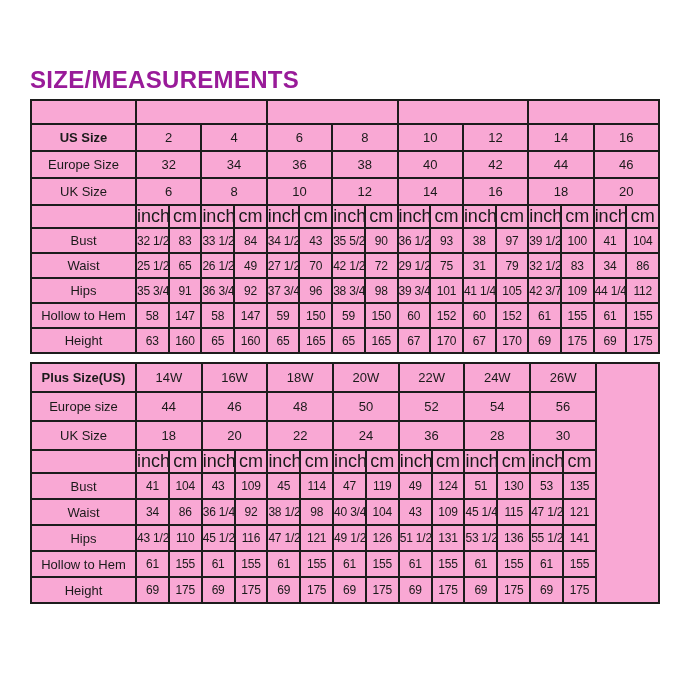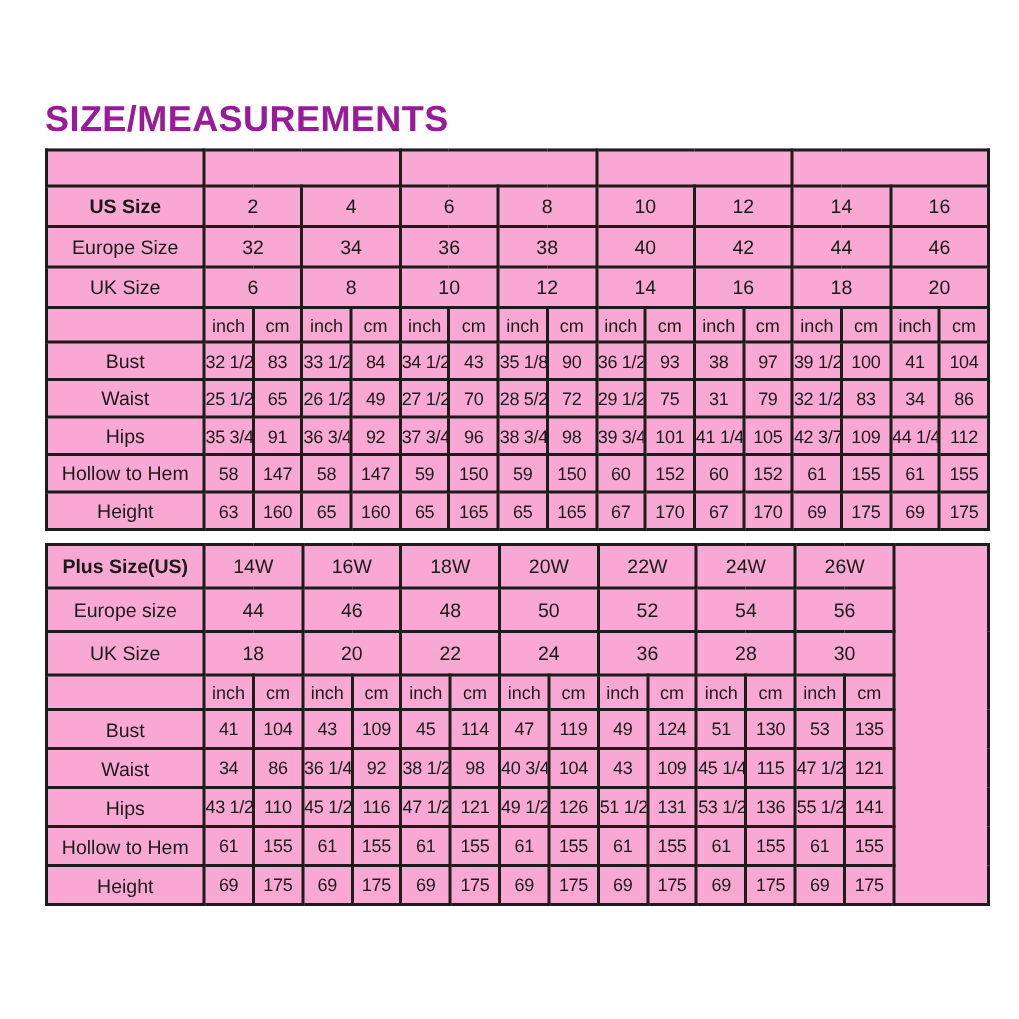--- a/index.html
+++ b/index.html
@@ -28,21 +28,21 @@
     border: 2px solid #1c1c1c;
     text-align: center;
     vertical-align: middle;
     padding: 0;
     font-size: 13px;
     white-space: nowrap;
     overflow: hidden;
   }
   tr.group-row td  { height: 24px; }
   tr.size-row td   { height: 27px; }
-  tr.units-row td  { height: 23px; font-size: 12px; }
+  tr.units-row td  { height: 23px; font-size: 18px; }
   tr.meas-row td   { height: 25px; font-size: 12px; letter-spacing: -0.2px; }
   tr.meas-row td.label { font-size: 13px; letter-spacing: 0; }
   td.bold { font-weight: bold; font-size: 14px; }
   table.t2 { margin-top: 8px; }
   table.t2 tr.size-row td { height: 29px; }
   table.t2 tr.meas-row td { height: 26px; }
 </style>
 </head>
 <body>
 
@@ -130,40 +130,40 @@
           <td class="unit">cm</td>
         </tr>
         <tr class="meas-row">
           <td class="label">Bust</td>
           <td>32 1/2</td>
           <td>83</td>
           <td>33 1/2</td>
           <td>84</td>
           <td>34 1/2</td>
           <td>43</td>
-          <td>35 1/8</td>
+          <td>35 5/2</td>
           <td>90</td>
           <td>36 1/2</td>
           <td>93</td>
           <td>38</td>
           <td>97</td>
           <td>39 1/2</td>
           <td>100</td>
           <td>41</td>
           <td>104</td>
         </tr>
         <tr class="meas-row">
           <td class="label">Waist</td>
           <td>25 1/2</td>
           <td>65</td>
           <td>26 1/2</td>
           <td>49</td>
           <td>27 1/2</td>
           <td>70</td>
-          <td>28 5/2</td>
+          <td>42 1/2</td>
           <td>72</td>
           <td>29 1/2</td>
           <td>75</td>
           <td>31</td>
           <td>79</td>
           <td>32 1/2</td>
           <td>83</td>
           <td>34</td>
           <td>86</td>
         </tr>

